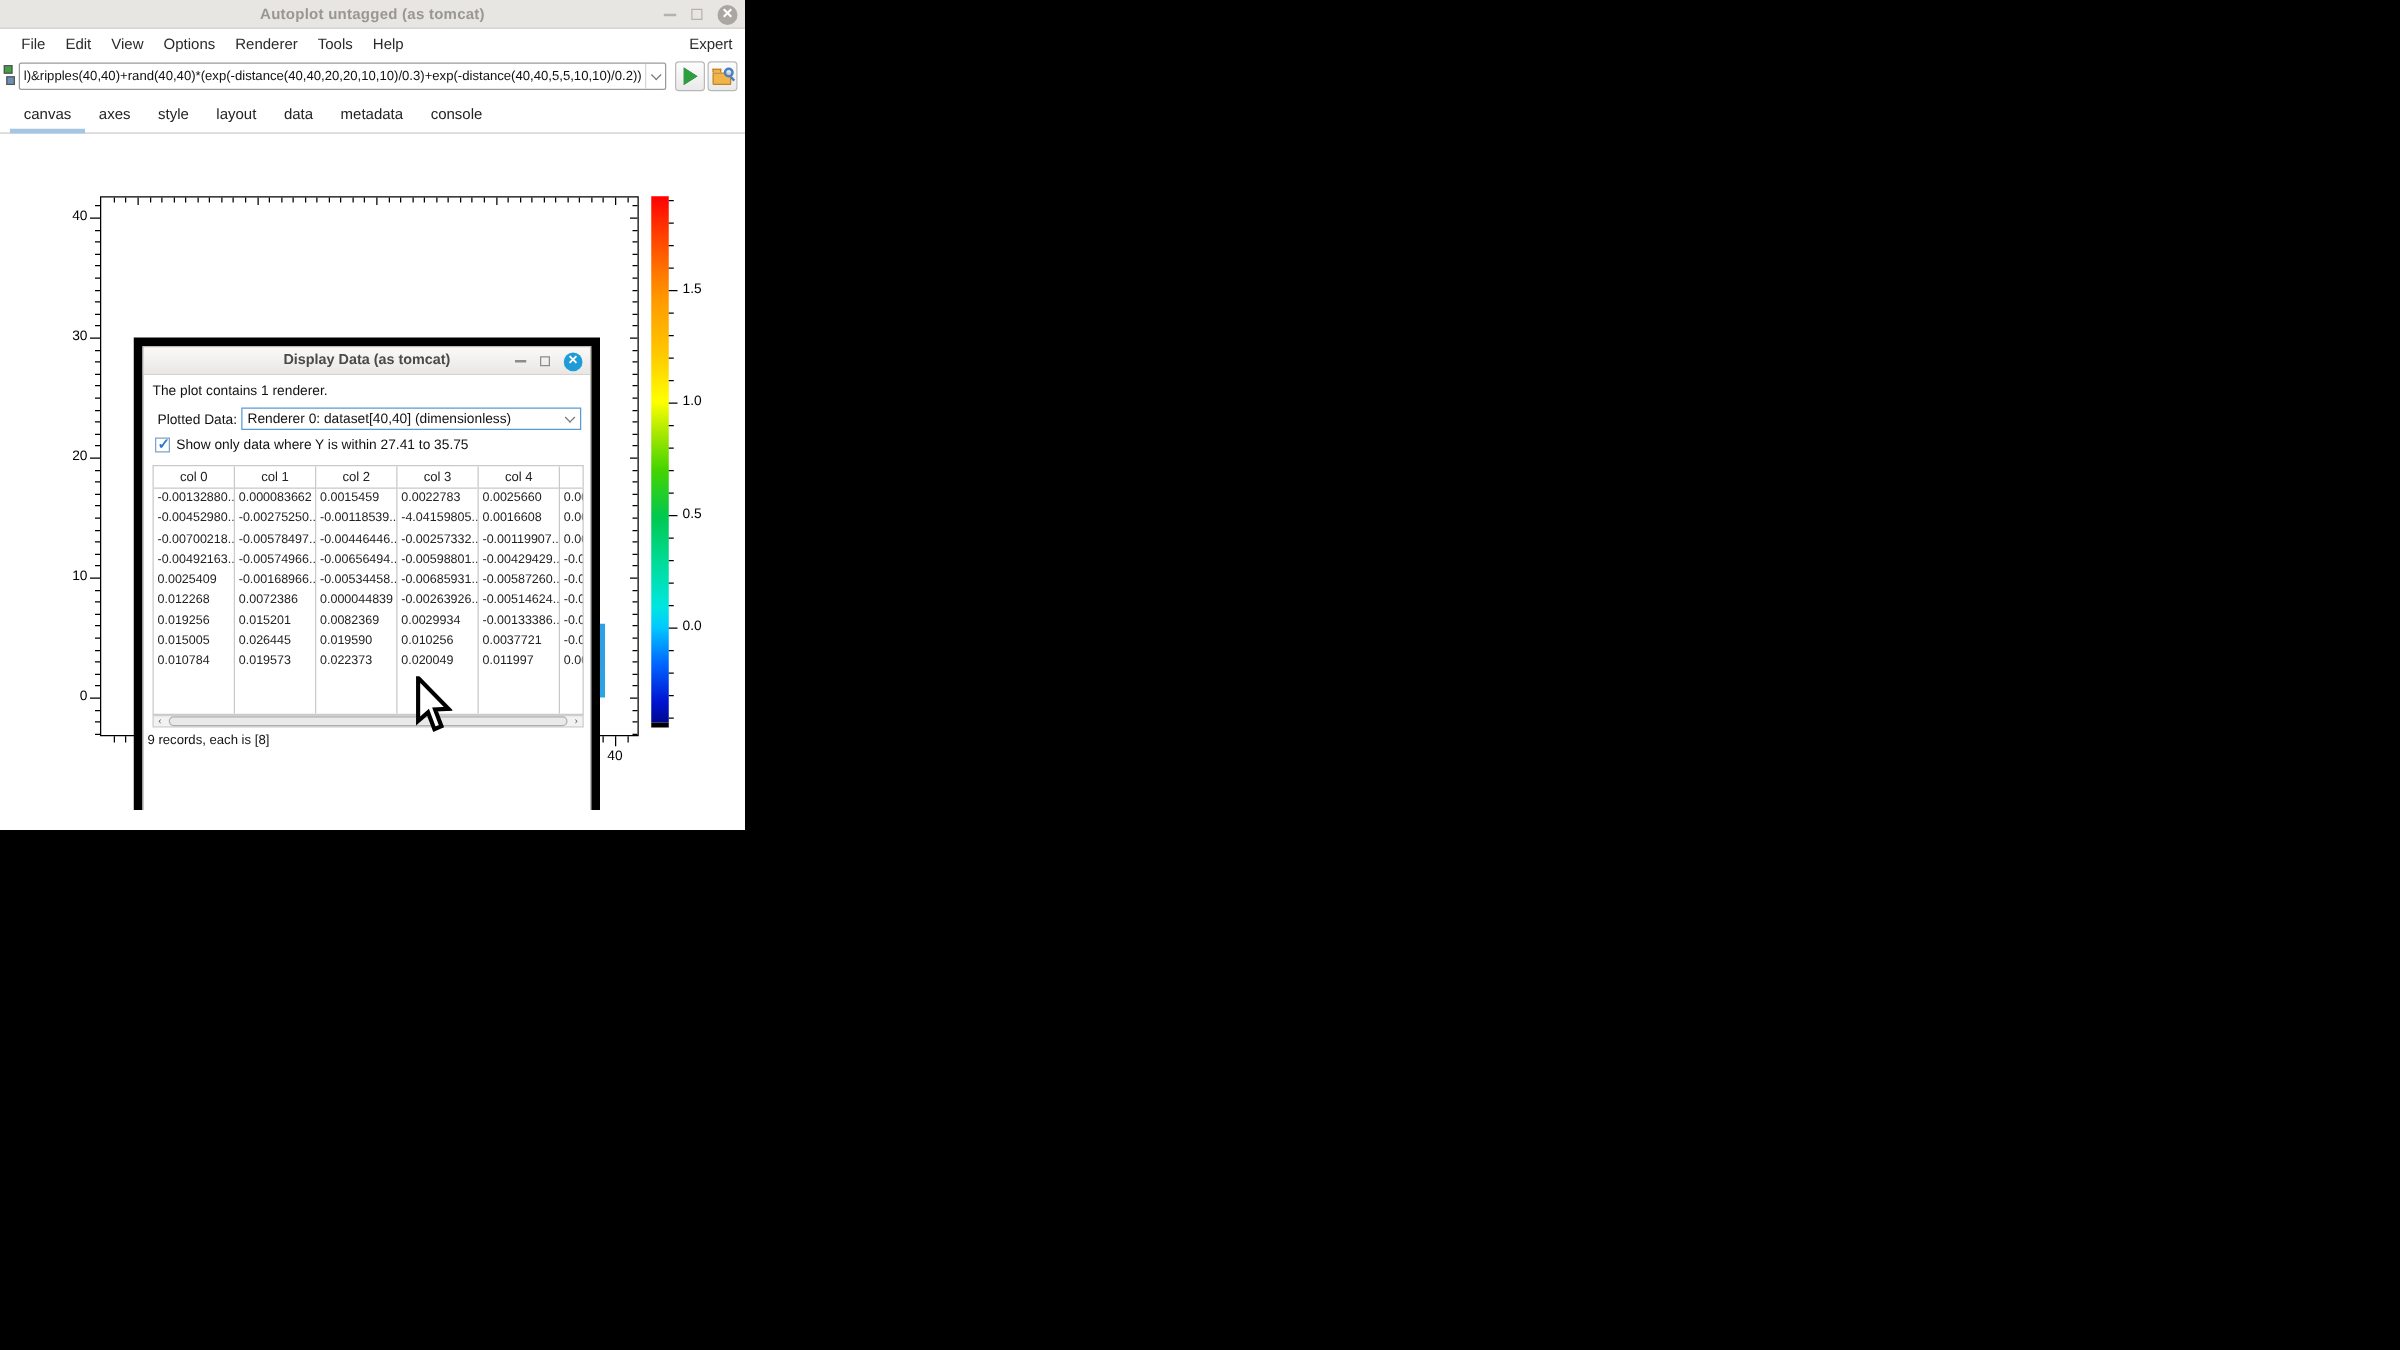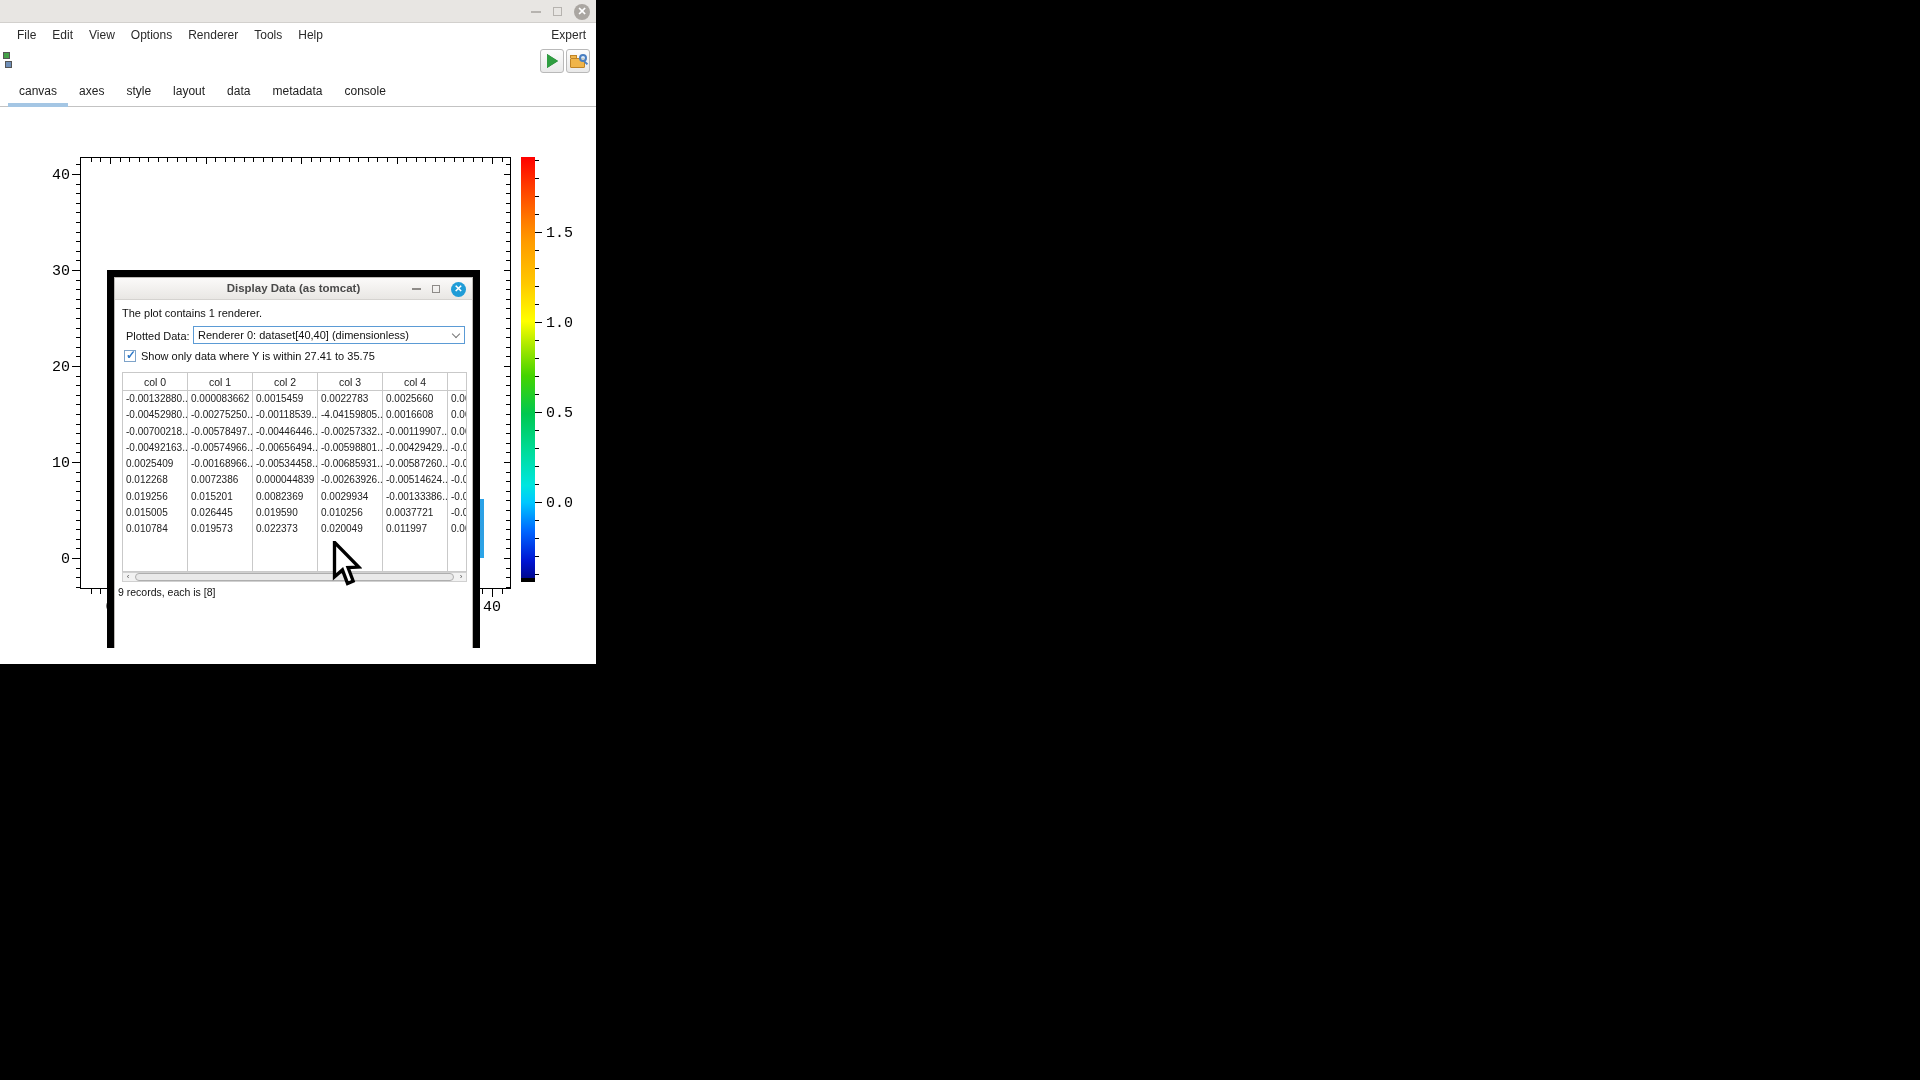--- a/index.html
+++ b/index.html
@@ -42,21 +42,21 @@
 
   
   .tabs { position:absolute; left:0; top:79px; width:100%; height:28px; background:#fff; border-bottom:1px solid #c3c3c3; display:flex; align-items:flex-end; padding-left:8px; }
   .tab { font-size:12px; color:#222; padding:6px 11px 8px 11px; position:relative; }
   .tab.active::after { content:""; position:absolute; left:0; right:0; bottom:-1px; height:4px; background:#a4c6e4; }
 
   
   .canvas-area { position:absolute; left:0; top:107px; width:100%; height:541px; background:#fff; overflow:hidden; }
   .plot-frame { position:absolute; left:80px; top:50px; width:431px; height:432px; border:1px solid #000; }
   .tick { position:absolute; background:#000; }
-  .axlab { position:absolute; font-size:15px; color:#000; font-family:Liberation Mono, monospace; }
+  .axlab { position:absolute; font-size:11px; color:#000; font-family:Liberation Sans, sans-serif; }
   .tile { position:absolute; }
   .tile-left { left:110px; top:392px; width:116px; height:59px;
     background-color:#38cde2;
     background-image:
       radial-gradient(circle at 38px 23px, #d8f032 0px, #9ae23c 3px, #3ecf6a 7px, rgba(62,207,106,0) 11px),
       radial-gradient(circle at 38px 23px, rgba(30,70,215,0) 9px, #1e46d7 15px, #2bb6de 23px, rgba(43,182,222,0) 27px),
       radial-gradient(circle at 38px 23px, rgba(34,80,214,0) 27px, #2450d6 36px, rgba(36,82,216,0) 45px),
       radial-gradient(circle at 100px 8px, rgba(46,196,120,.55) 0px, rgba(46,196,120,0) 22px),
       radial-gradient(circle at 12px 55px, rgba(70,215,160,.5) 0px, rgba(70,215,160,0) 26px);
   }
@@ -104,20 +104,21 @@
 
   .cursor-svg { position:absolute; left:330px; top:434px; width:32px; height:46px; z-index:9; }
 </style>
 </head>
 <body>
 
 <div>
   <div class="app-window">
 
     <div class="titlebar">
+      <span class="title">Autoplot untagged (as tomcat)</span>
       <div class="win-controls">
         <span class="wc-min"></span>
         <span class="wc-max"></span>
         <span class="wc-close">✕</span>
       </div>
     </div>
 
     <div class="menubar">
       <div class="menu-left" id="menu-left">
           <div class="menu-item">File</div>
@@ -129,20 +130,26 @@
           <div class="menu-item">Help</div>
         </div>
       <span class="menu-expert">Expert</span>
     </div>
 
     <div class="toolbar">
       <span class="ds-icon">
           <i class="sq g"></i>
           <i class="sq b"></i>
         </span>
+      <div class="addr">
+        <span class="addr-text">l)&amp;ripples(40,40)+rand(40,40)*(exp(-distance(40,40,20,20,10,10)/0.3)+exp(-distance(40,40,5,5,10,10)/0.2))</span>
+        <span class="addr-arrow">
+            <i class="chev"></i>
+          </span>
+      </div>
       <button class="tbtn play">
           <span class="play-tri"></span>
         </button>
       <button class="tbtn open">
         <span class="folder-ic">
           <span class="folder-tab"></span>
             <span class="folder-body"></span>
           <span class="mag-glass"></span>
             <span class="mag-handle"></span>
         </span>

